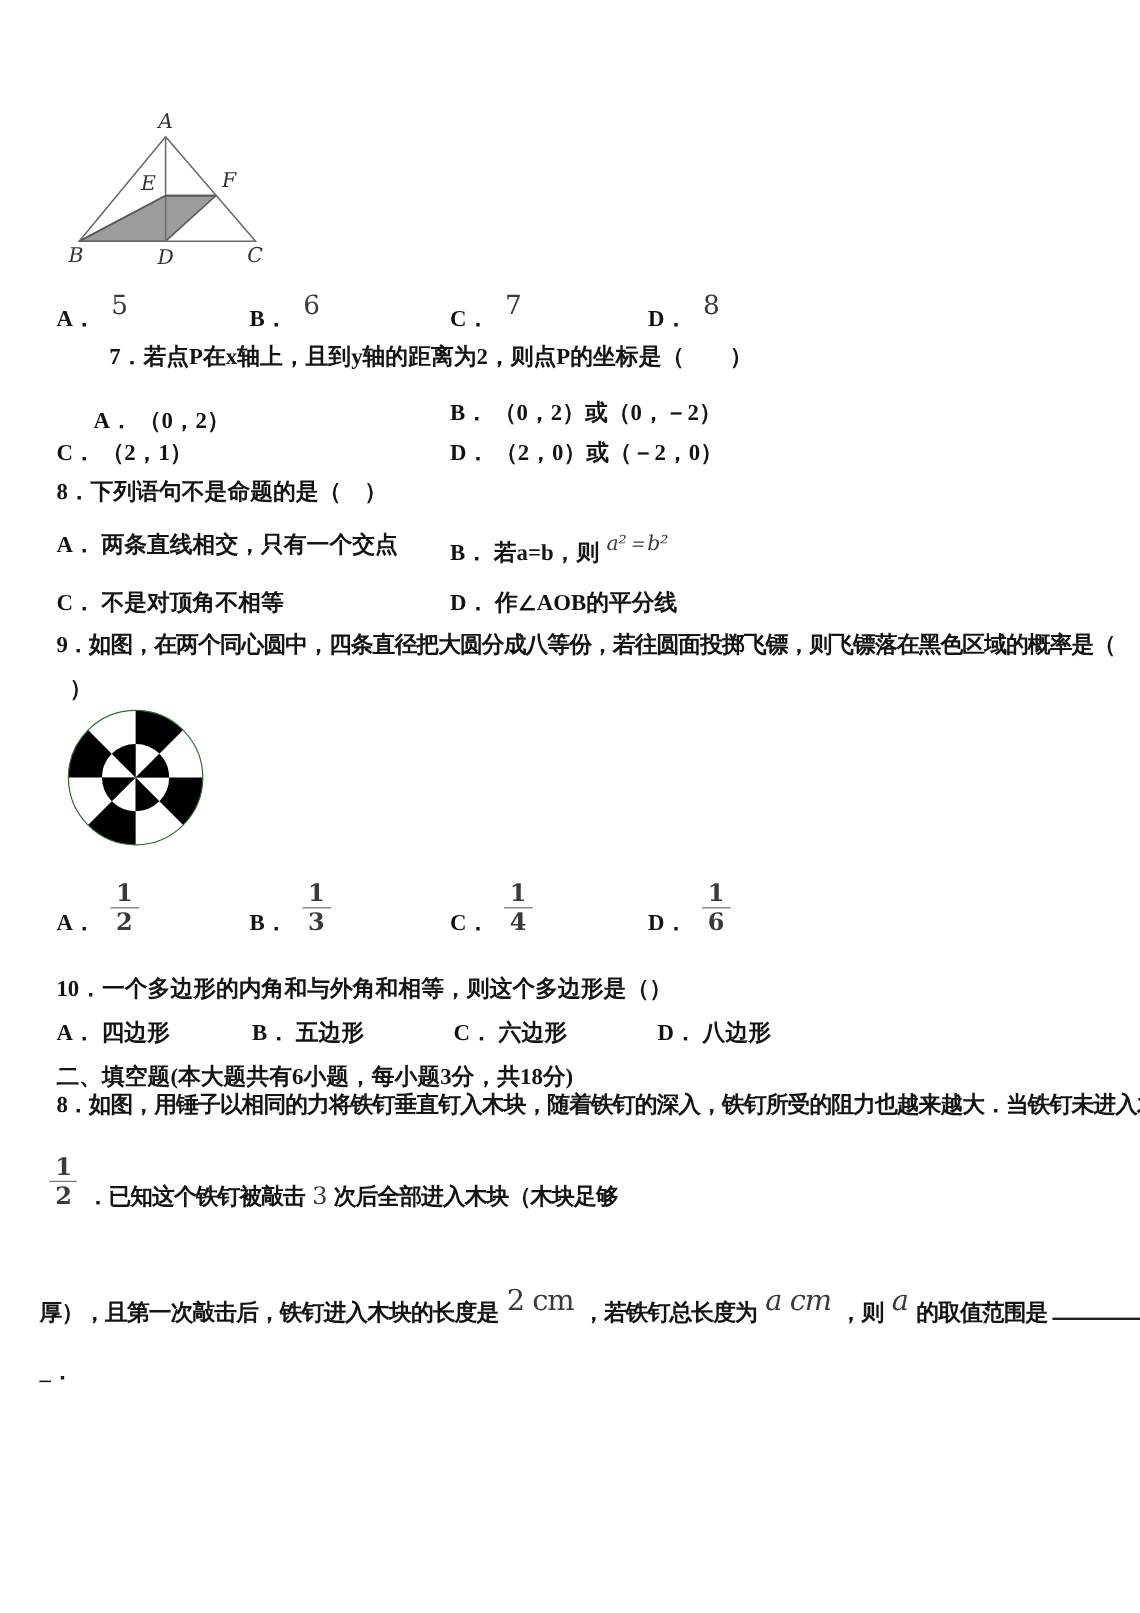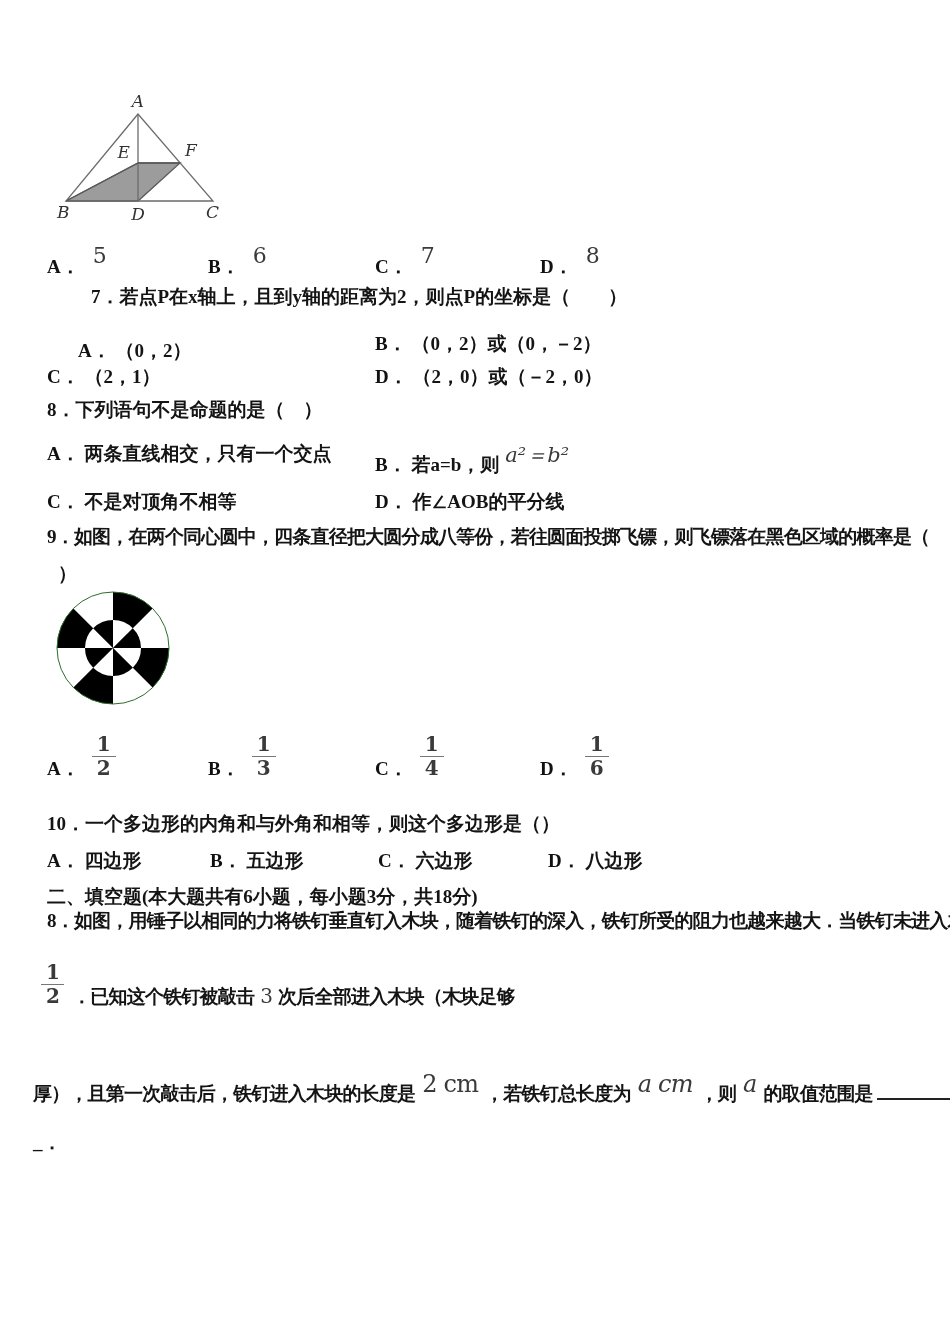--- a/index.html
+++ b/index.html
@@ -4,21 +4,21 @@
 <style>
   html,body{margin:0;padding:0;}
   body{width:950px;height:1344px;background:#ffffff;position:relative;overflow:hidden;}
   .abs{position:absolute;white-space:nowrap;}
   .zh{font-family:"Liberation Serif",serif;font-weight:700;font-size:19px;color:#141414;}
   .tight{letter-spacing:-0.8px;}
   .letter{font-family:"Liberation Serif",serif;font-weight:700;color:#111;}
   .math{font-family:"DejaVu Serif",serif;font-weight:400;color:#3a3a3a;}
   .ital{font-style:italic;}
   .supnum{font-size:22px;vertical-align:10px;margin-left:13px;}
-  .supmath{font-size:21px;vertical-align:9px;margin-left:6px;}
+  .supmath{font-size:17px;vertical-align:9px;margin-left:6px;}
   .supsm{font-size:24px;vertical-align:8px;margin:0 7px;}
   .frac{display:inline-block;text-align:center;line-height:1.05;font-family:"DejaVu Serif",serif;color:#3a3a3a;font-size:20px;margin-left:12px;}
   .frac .fn{display:block;border-bottom:1.5px solid #777;padding:0 5px 1px 5px;}
   .frac .fd{display:block;padding-top:1px;}
   .frac.inline{margin:0 8px;}
   .blank{display:inline-block;width:150px;height:19px;border-bottom:2px solid #222;margin-left:4px;}
   svg{display:block;}
 </style>
 </head>
 <body>

